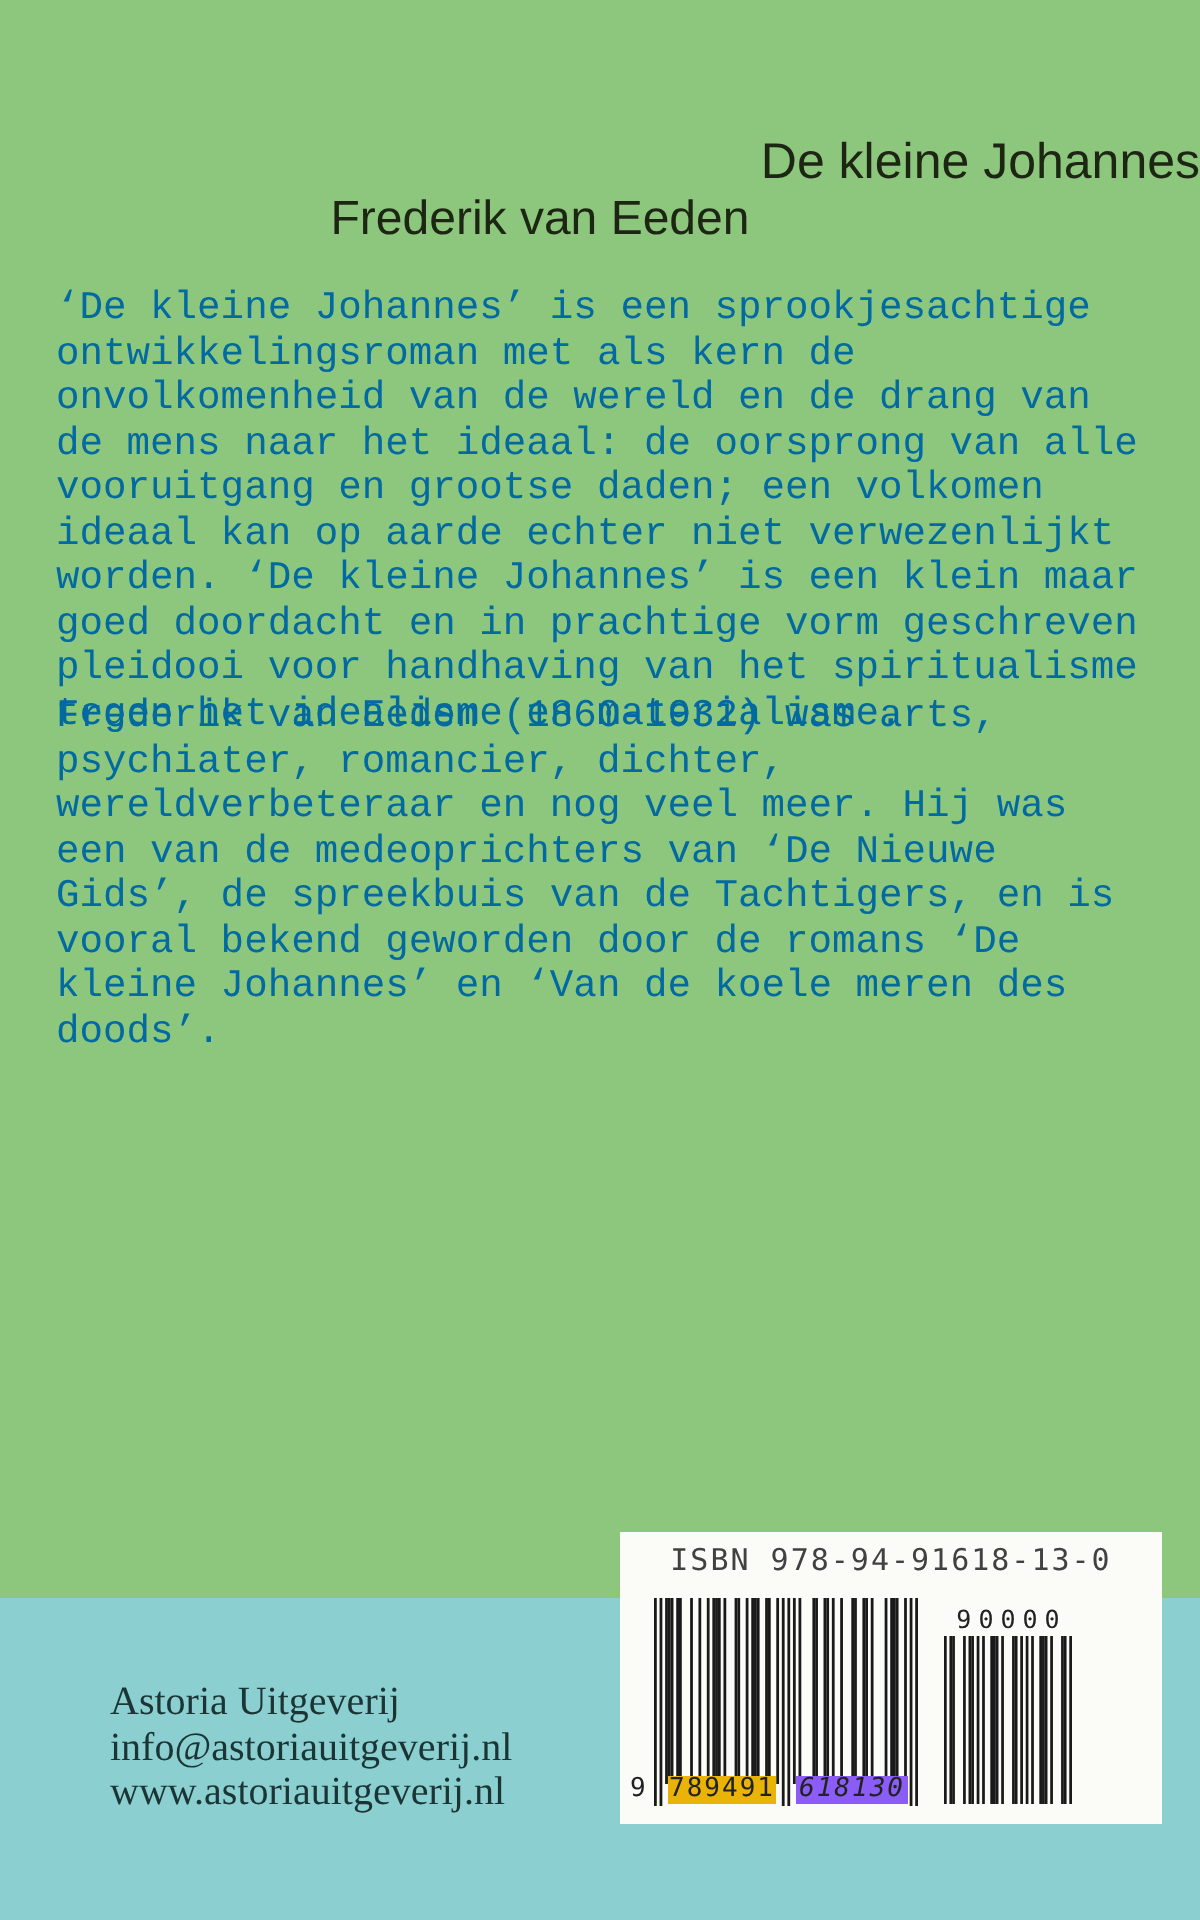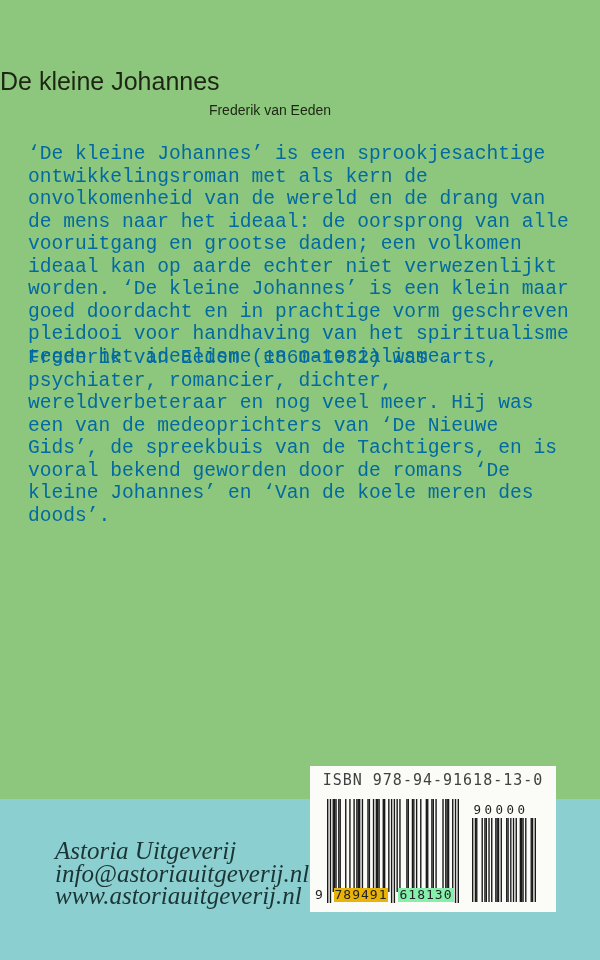--- a/index.html
+++ b/index.html
@@ -14,55 +14,54 @@
     width: 600px; height: 799px;
     background: #8dc77d;
   }
   .blue-band {
     position: absolute; left: 0; top: 799px;
     width: 600px; height: 161px;
     background: #8bcfd1;
   }
   .book-title {
     position: absolute; top: 68px; left: 0; width: 600px;
-    text-align: left;
+    text-align: right;
     font-family: "Liberation Sans", sans-serif;
     font-size: 25px; line-height: 26px;
     color: #1c2613;
     margin: 0; font-weight: normal;
   }
   .book-author {
     position: absolute; top: 98px; left: 0; width: 540px;
     text-align: center;
     font-family: "Liberation Sans", sans-serif;
-    font-size: 14px; line-height: 24px;
+    font-size: 24px; line-height: 24px;
     color: #1c2613;
     margin: 0; font-weight: normal;
   }
   .body-par {
     position: absolute; left: 28px; width: 549px;
     font-family: Liberation Mono, monospace;
     font-size: 19.6px; line-height: 22.5px;
     color: #0369a1;
     margin: 0; text-align: left;
   }
   .synopsis { top: 143px; }
   .bio { top: 317px; margin-top: 30px; }
 
   .publisher {
     position: absolute; left: 55px; top: 840px;
     font-family: "Liberation Serif", serif;
-    font-style: italic;
-    font-size: 25px; line-height: 22.6px;
+    font-size: 20px; line-height: 22.6px;
     color: #1b3434;
   }
 
   .bc-box {
     position: absolute; left: 310px; top: 766px;
-    width: 246px; height: 146px;
+    width: 271px; height: 146px;
     background: #fbfbf8;
   }
   .isbn-label {
     position: absolute; top: 5px; left: 0; width: 100%;
     text-align: center;
     font-family: "DejaVu Sans Mono", monospace;
     font-size: 15px; letter-spacing: 1px;
     color: #414141;
   }
   .ean13-svg {
@@ -70,24 +69,24 @@
     width: 132px; height: 104px;
   }
   .bc-digit {
     position: absolute;
     font-family: "DejaVu Sans Mono", monospace;
     font-size: 13px; line-height: 14px; height: 14px;
     color: #222; top: 122px;
   }
   .d-lead { left: 5px; width: 10px; }
   .d-g1 { left: 24px; width: 54px; background: #eab308; text-align: center; letter-spacing: 1px; }
-  .d-g2 { left: 88px; width: 56px; background: #86efac; text-align: center; letter-spacing: 1px; }
+  .d-g2 { left: 88px; width: 56px; background: #8b5cf6; text-align: center; letter-spacing: 1px; font-style: italic; }
   .addon-label {
     position: absolute; left: 160px; top: 36px; width: 68px;
-    text-align: left;
+    text-align: center;
     font-family: "DejaVu Sans Mono", monospace;
     font-size: 12.5px; letter-spacing: 3.5px; text-indent: 3.5px;
     color: #222;
   }
   .addon-svg {
     position: absolute; left: 162px; top: 52px;
     width: 64px; height: 84px;
   }
 </style>
 </head>

